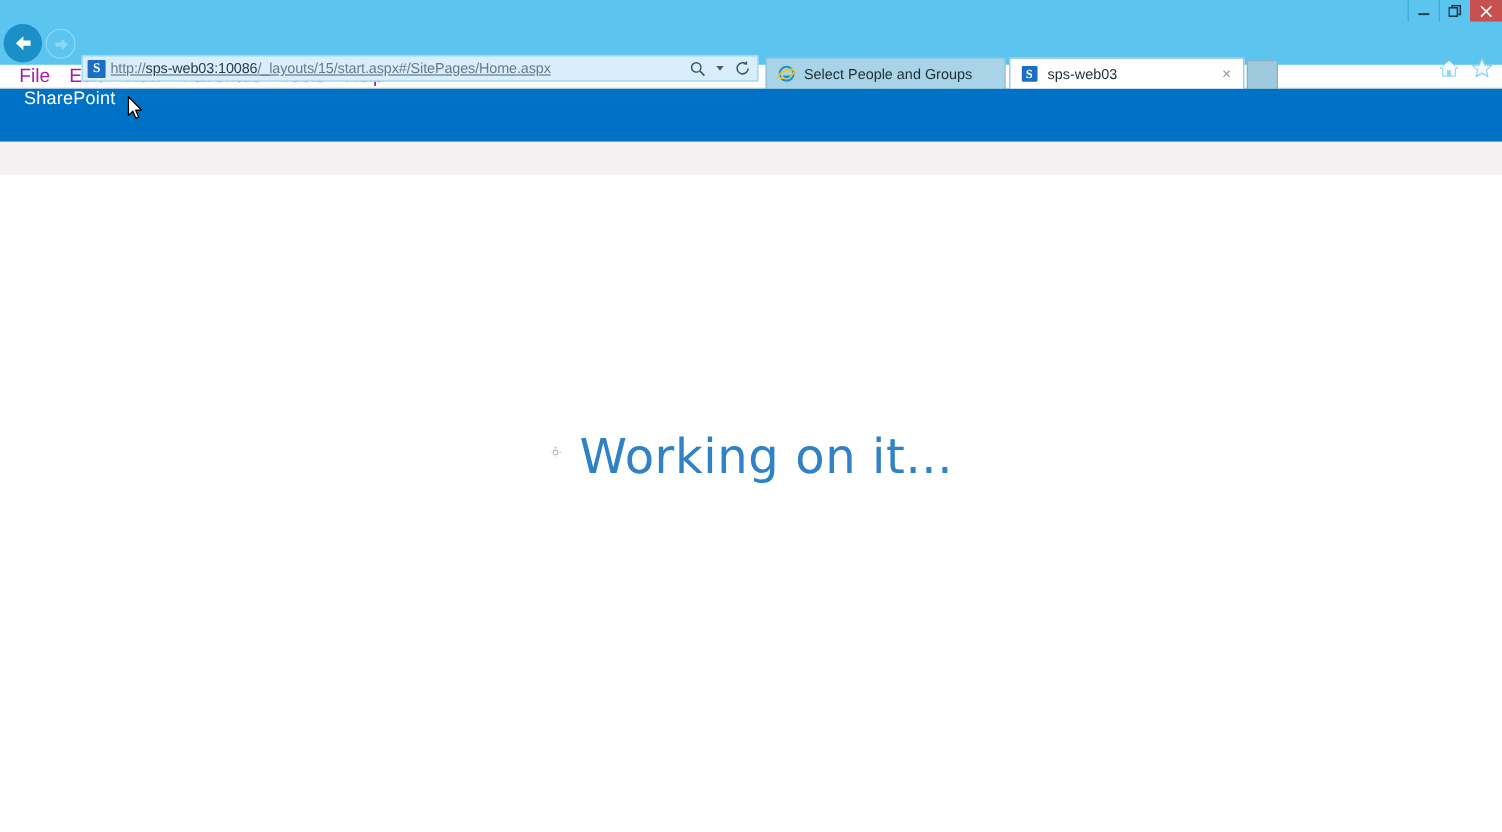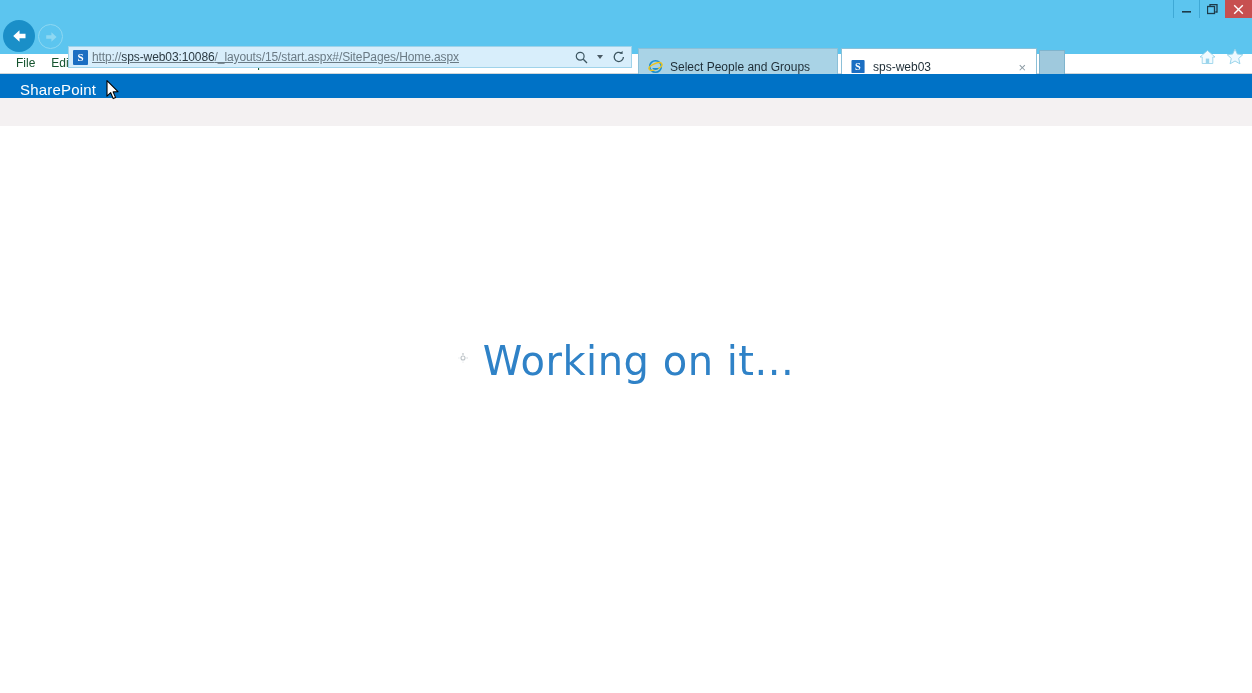--- a/index.html
+++ b/index.html
@@ -151,21 +151,21 @@
     position: absolute;
     left: 638px;
     top: 24px;
     height: 30px;
     display: flex;
     align-items: flex-end;
   }
   .tab {
     height: 26px;
     display: flex;
-    align-items: flex-end;
+    align-items: center;
     padding: 0 8px;
     box-sizing: border-box;
     font-size: 12px;
     color: #1e2d36;
     white-space: nowrap;
     cursor: pointer;
   }
   .tab.inactive {
     width: 200px;
     background: #a9d3e6;
@@ -227,33 +227,33 @@
   .menu-bar {
     height: 20px;
     background: #ffffff;
     border-bottom: 1px solid #cfd6da;
     display: flex;
     align-items: center;
     padding-left: 8px;
     box-sizing: border-box;
   }
   .menu-item {
-    font-size: 12px;
-    color: #14532d;
+    font-size: 16px;
+    color: #a21caf;
     padding: 0 8px;
     line-height: 19px;
     cursor: pointer;
   }
 
   
   .suite-bar {
-    height: 24px;
+    height: 44px;
     background: #0072c6;
     display: flex;
-    align-items: flex-end;
+    align-items: flex-start;
     padding-left: 20px;
     box-sizing: border-box;
     position: relative;
   }
   .suite-brand {
     color: #ffffff;
     font-size: 15px;
     letter-spacing: 0.2px;
     font-weight: normal;
   }

